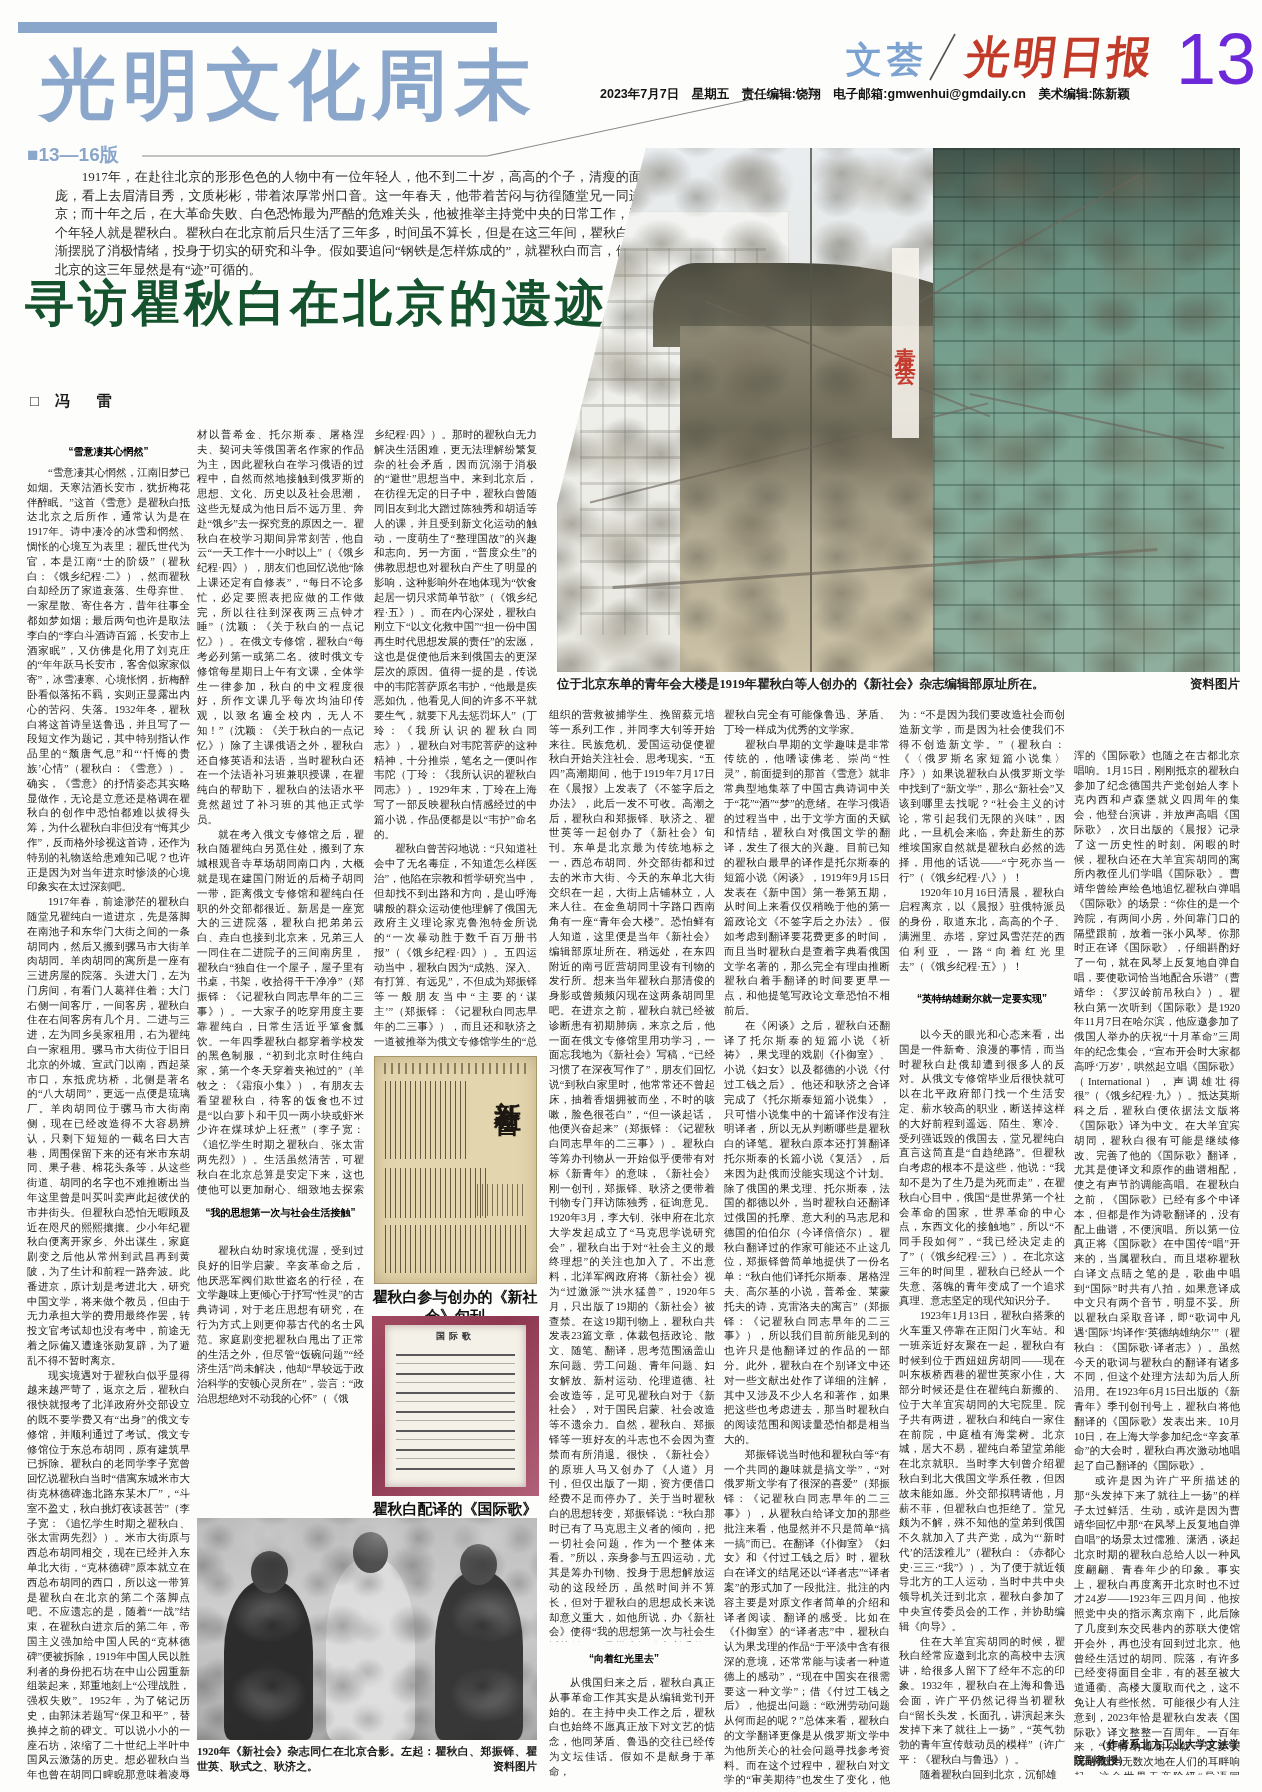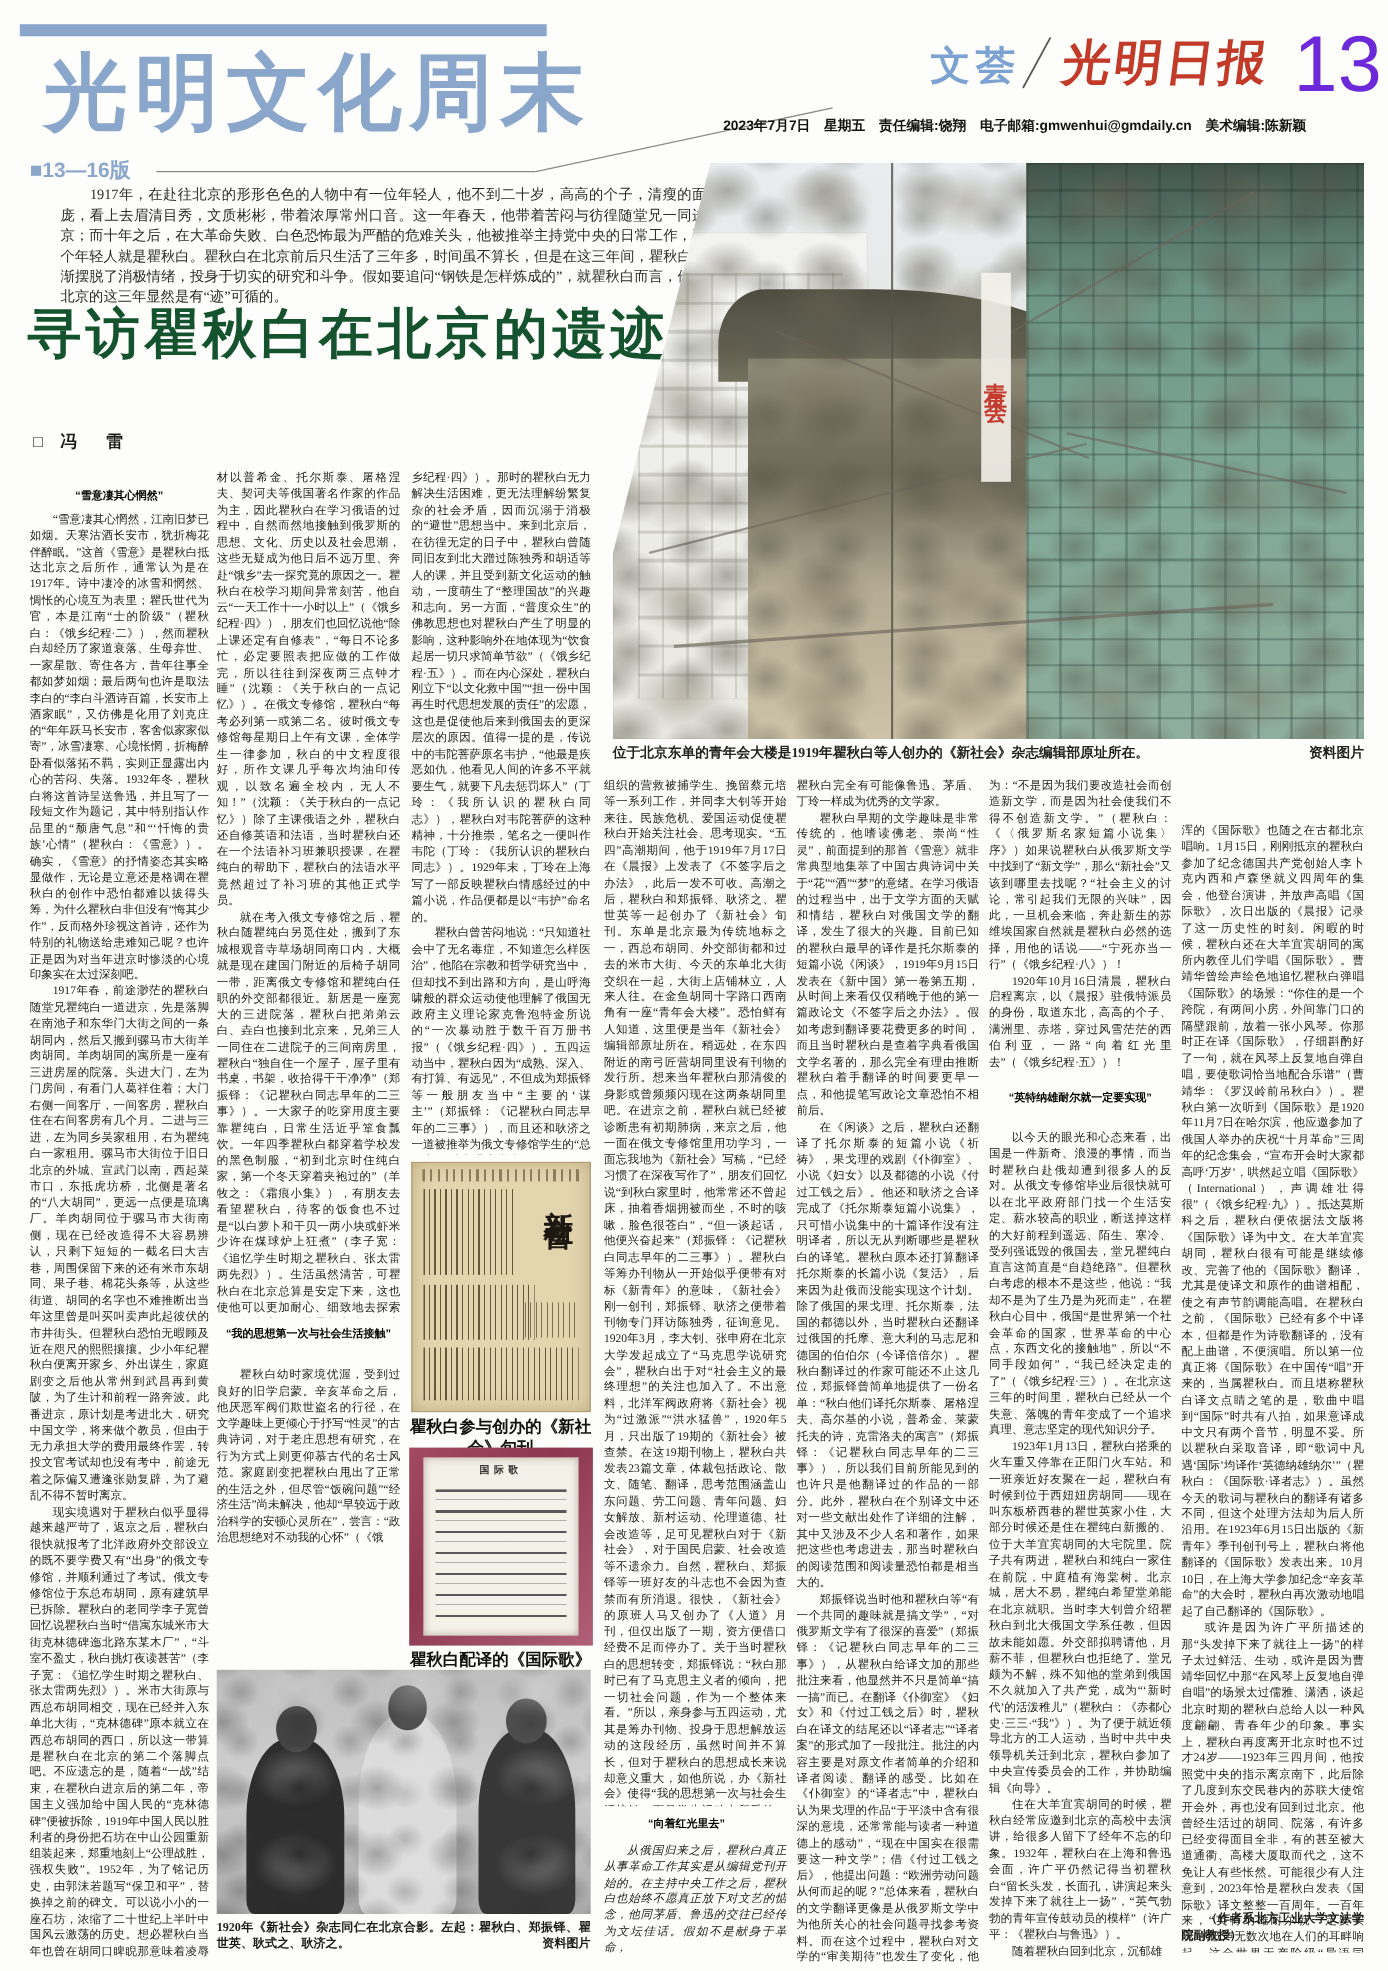--- a/index.html
+++ b/index.html
@@ -10,22 +10,22 @@
   .mast-bar{left:18px;top:22px;width:479px;height:11px;background:#8ba6cb;}
   .mast-title{left:40px;top:40px;width:560px;font-size:76px;line-height:90px;font-weight:bold;
               color:#8ba6cb;letter-spacing:7px;font-family:"Liberation Serif",serif;}
   .pages-label{left:27px;top:142px;font-size:19px;font-weight:bold;color:#8ba6cb;
                font-family:"Liberation Sans","DejaVu Sans",sans-serif;}
   .sec-label{left:846px;top:36px;font-size:36px;font-weight:900;color:#7ba2d0;letter-spacing:5px;
              font-family:"Liberation Sans","DejaVu Sans",sans-serif;}
   .paper-logo{left:966px;top:28px;font-size:44px;font-weight:bold;color:#c23a28;
               font-family:"Liberation Serif",serif;transform:skewX(-7deg);letter-spacing:3px;}
   .page-no{left:1176px;top:18px;font-size:72px;color:#6d28d9;font-family:"Liberation Sans",sans-serif;}
-  .dateline{left:600px;top:86px;width:645px;text-align:center;font-size:12.5px;font-weight:bold;
-            font-family:"Liberation Sans","DejaVu Sans",sans-serif;color:#111;margin-top:20px;}
+  .dateline{left:600px;top:86px;width:645px;text-align:left;font-size:12.5px;font-weight:bold;
+            font-family:"Liberation Sans","DejaVu Sans",sans-serif;color:#111;}
   .hdr-lines{left:0;top:0;width:1262px;height:200px;}
   
   .lead{left:55px;top:168px;width:587px;font-size:13px;line-height:18.5px;text-align:justify;color:#2a2a2a;}
   .headline{left:25px;top:274px;width:620px;margin:0;font-size:49px;line-height:60px;font-weight:900;
             color:#14532d;letter-spacing:4px;font-family:"Liberation Serif",serif;}
   .author{left:30px;top:392px;font-size:15px;font-weight:bold;letter-spacing:6px;}
   
   .colbox{overflow:hidden;}
   .para{font-size:10.5px;line-height:14.8px;text-align:justify;text-indent:2em;color:#1b1b1b;}
   .para.noindent{text-indent:0;}
@@ -33,21 +33,21 @@
            line-height:17px;text-align:center;margin:6px 0 6px 0;color:#000;}
   .credit{font-family:"Liberation Sans","DejaVu Sans",sans-serif;font-weight:bold;text-indent:2em;
           font-size:11px;line-height:16px;}
   .c0{left:27px;top:437px;width:163px;height:1346px;}
   .c1{left:197px;top:428px;width:167px;height:770px;}
   .c2{left:197px;top:1198px;width:167px;height:44px;}
   .c3{left:197px;top:1244px;width:167px;height:266px;}
   .c4{left:374px;top:428px;width:163px;height:622px;}
   .c5{left:549px;top:708px;width:166px;height:934px;}
   .c6{left:541px;top:1644px;width:166px;height:30px;}
-  .c7{left:549px;top:1676px;width:166px;height:112px;font-style:italic;}
+  .c7{left:549px;top:1676px;width:166px;height:112px;}
   .c8{left:724px;top:708px;width:166px;height:1080px;}
   .c9{left:899px;top:708px;width:166px;height:274px;}
   .c10{left:899px;top:984px;width:166px;height:42px;}
   .c11{left:899px;top:1028px;width:166px;height:760px;}
   .c12{left:1074px;top:708px;width:166px;height:1026px;margin-top:41px;}
   .c13{left:1074px;top:1736px;width:166px;height:52px;}
   
   .photo-top{left:557px;top:148px;width:683px;height:524px;overflow:hidden;
              clip-path:polygon(13% 0,100% 0,100% 100%,0 100%,0 68%);
              background:linear-gradient(180deg,#e9edf0 0%,#e3e4dd 55%,#d8d5c8 100%);}

